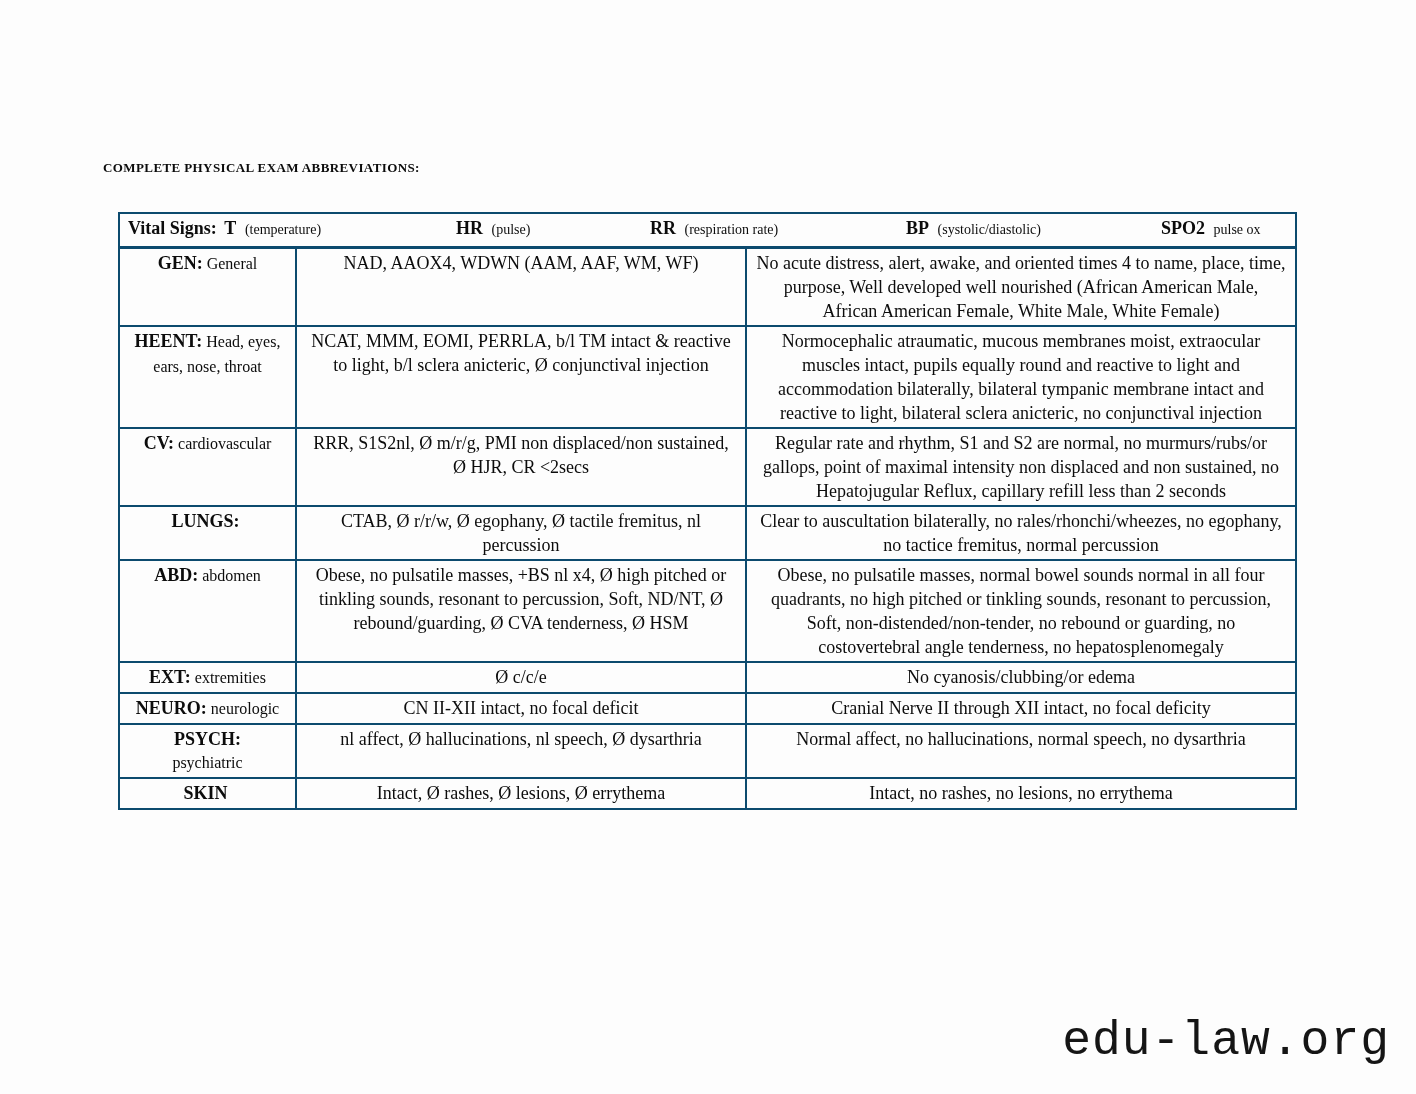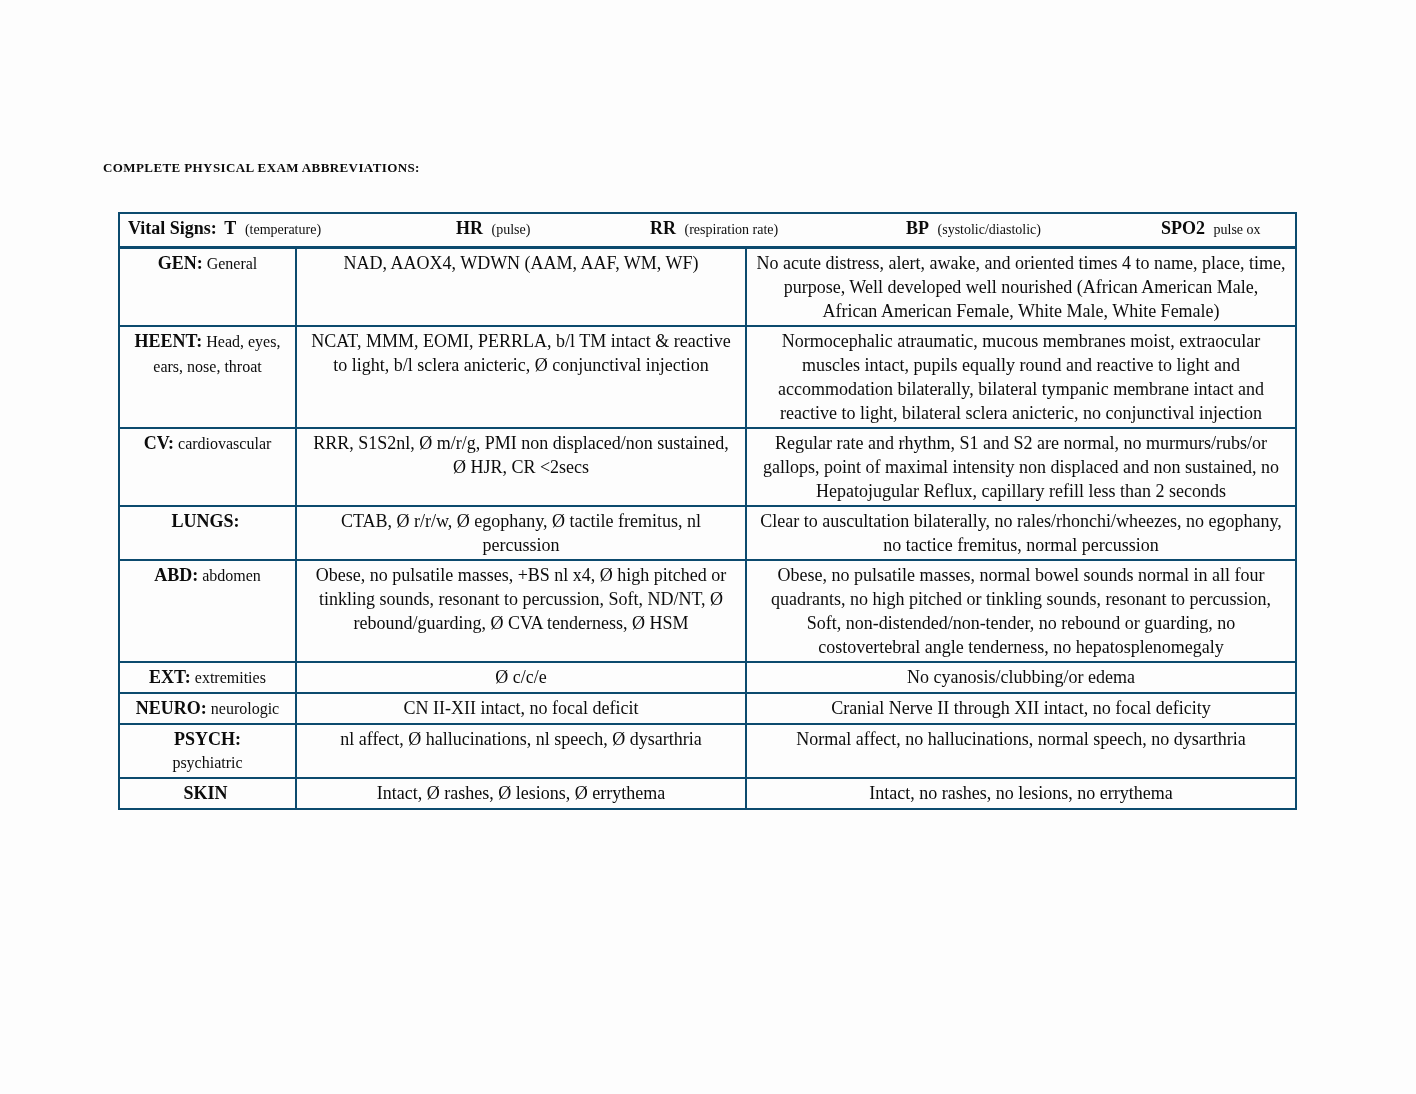--- a/index.html
+++ b/index.html
@@ -161,14 +161,15 @@
       <tr>
         <td>
           <span class="sys-label">SKIN</span><span class="sys-sub"></span>
         </td>
         <td>Intact, Ø rashes, Ø lesions, Ø errythema</td>
         <td>Intact, no rashes, no lesions, no errythema</td>
       </tr>
     </tbody>
   </table>
 
+  <div class="watermark">edu-law.org</div>
 
 </div>
 
 </body></html>

